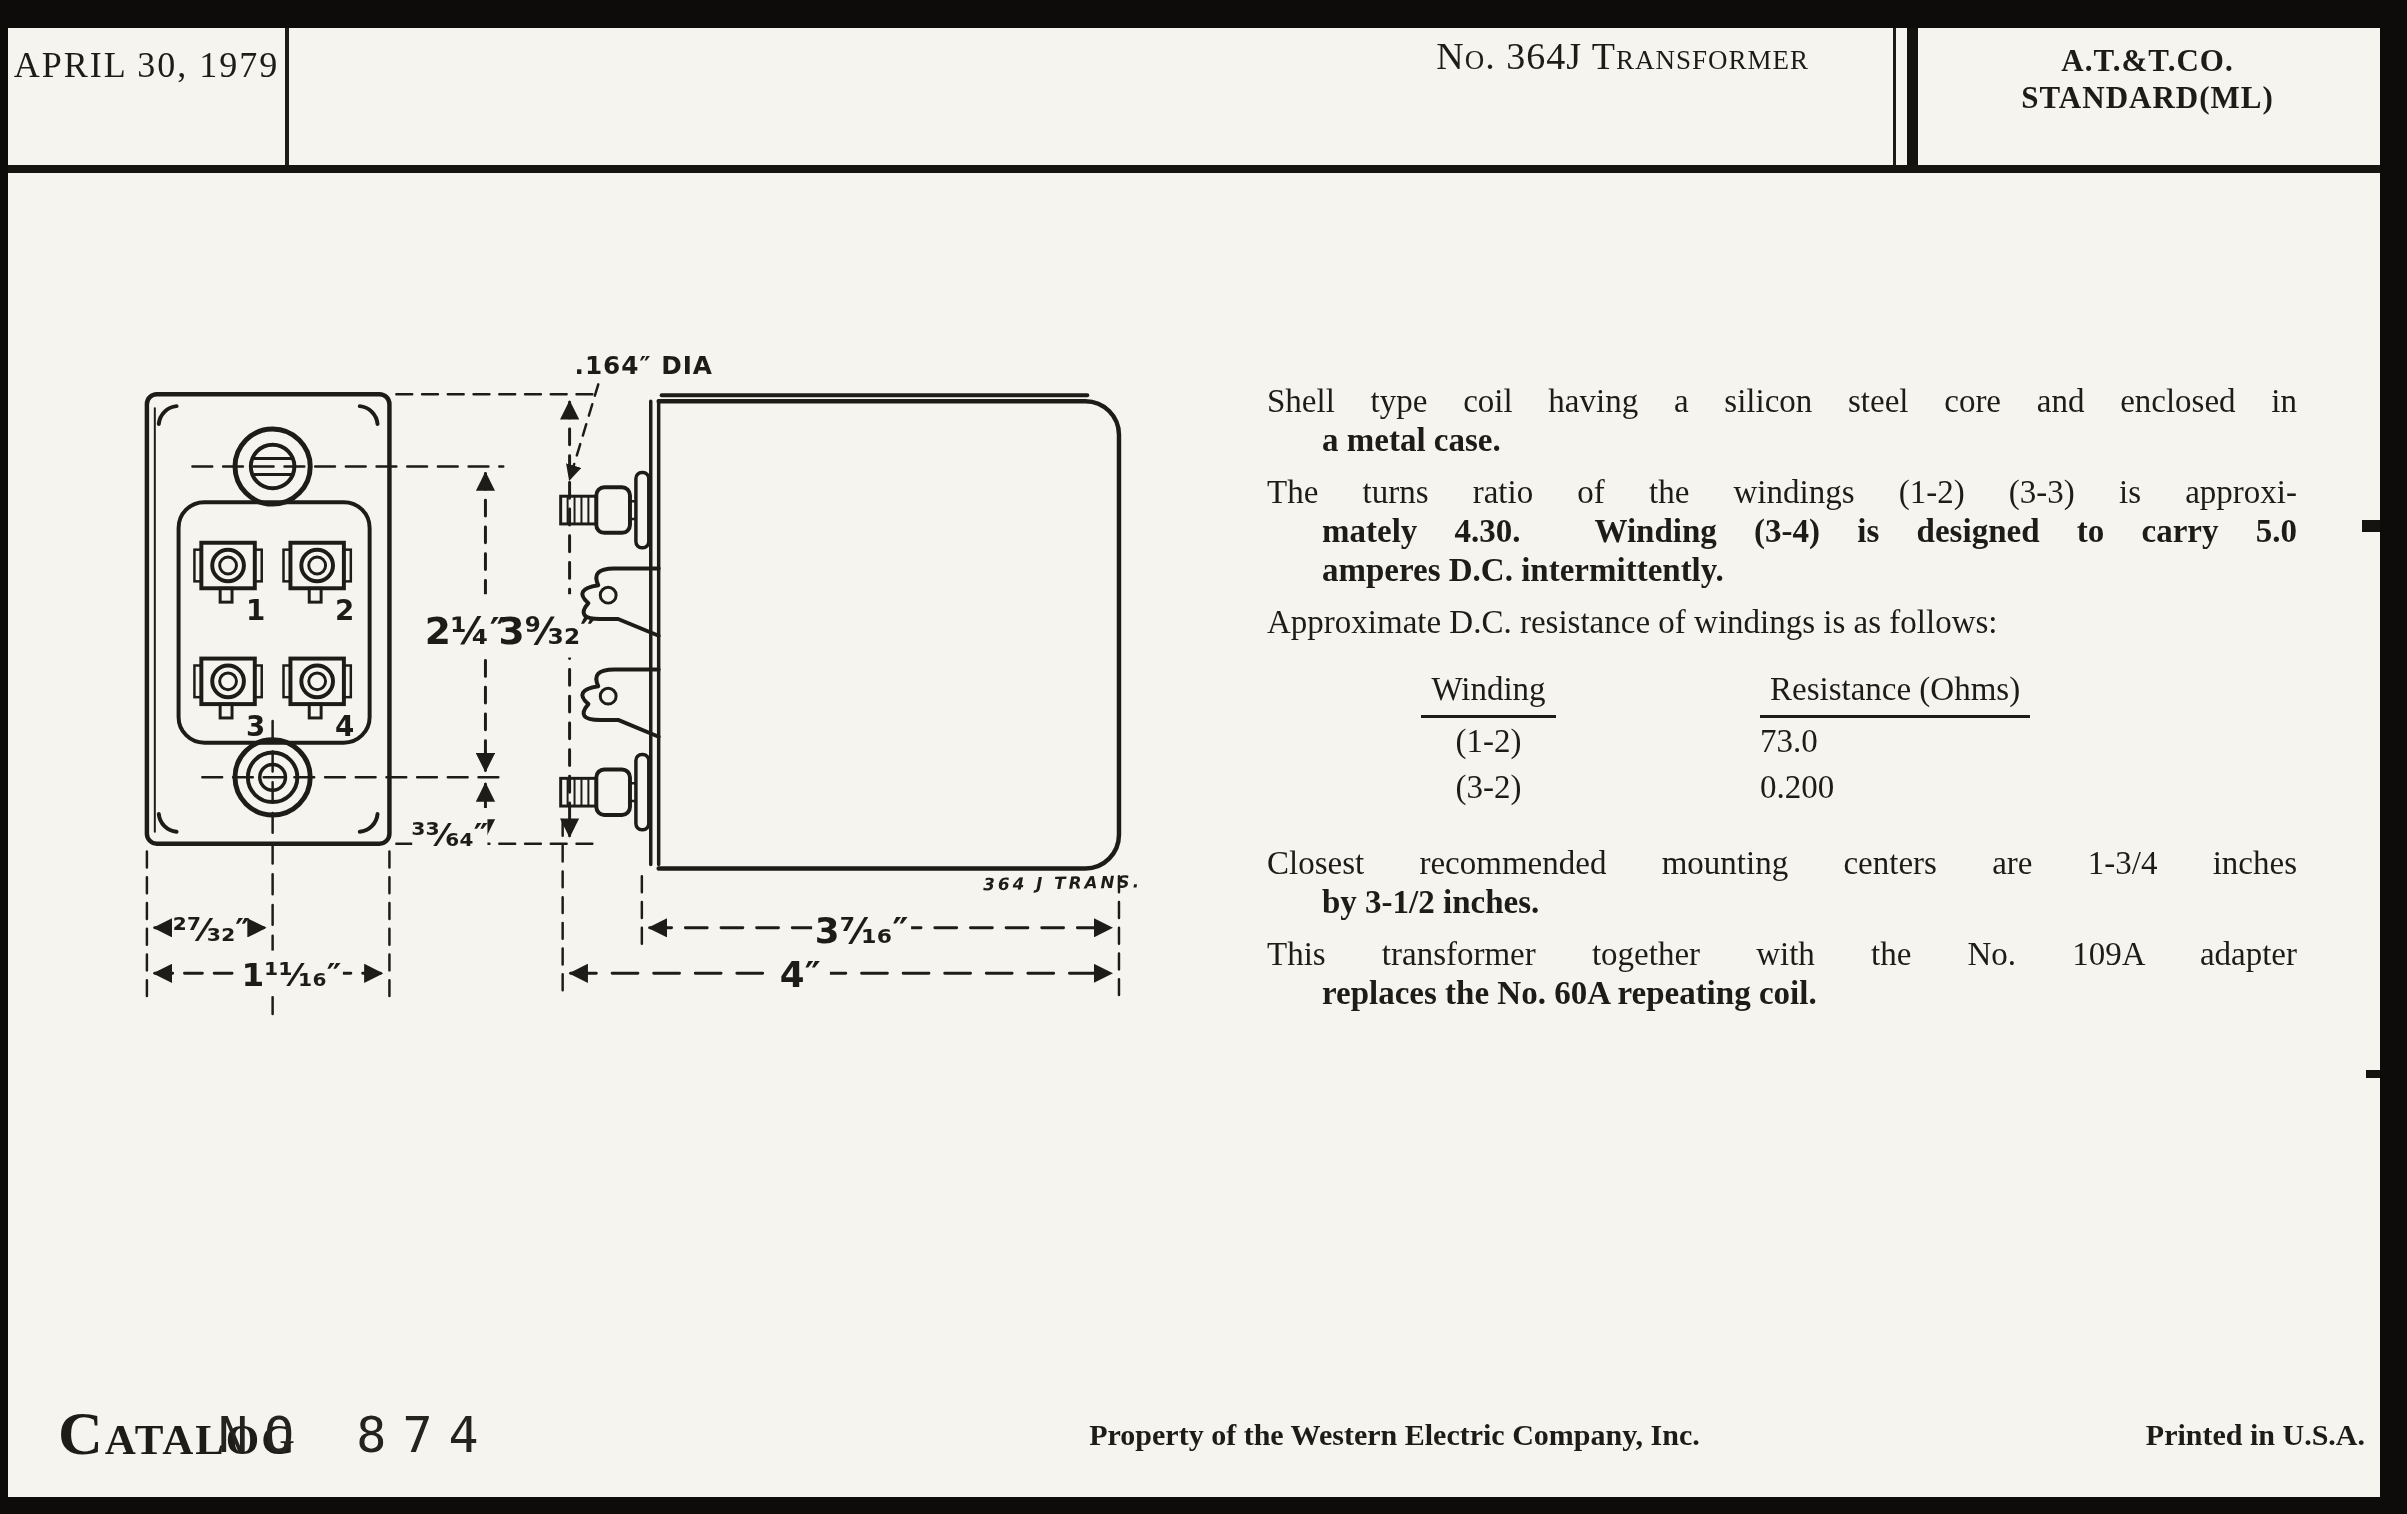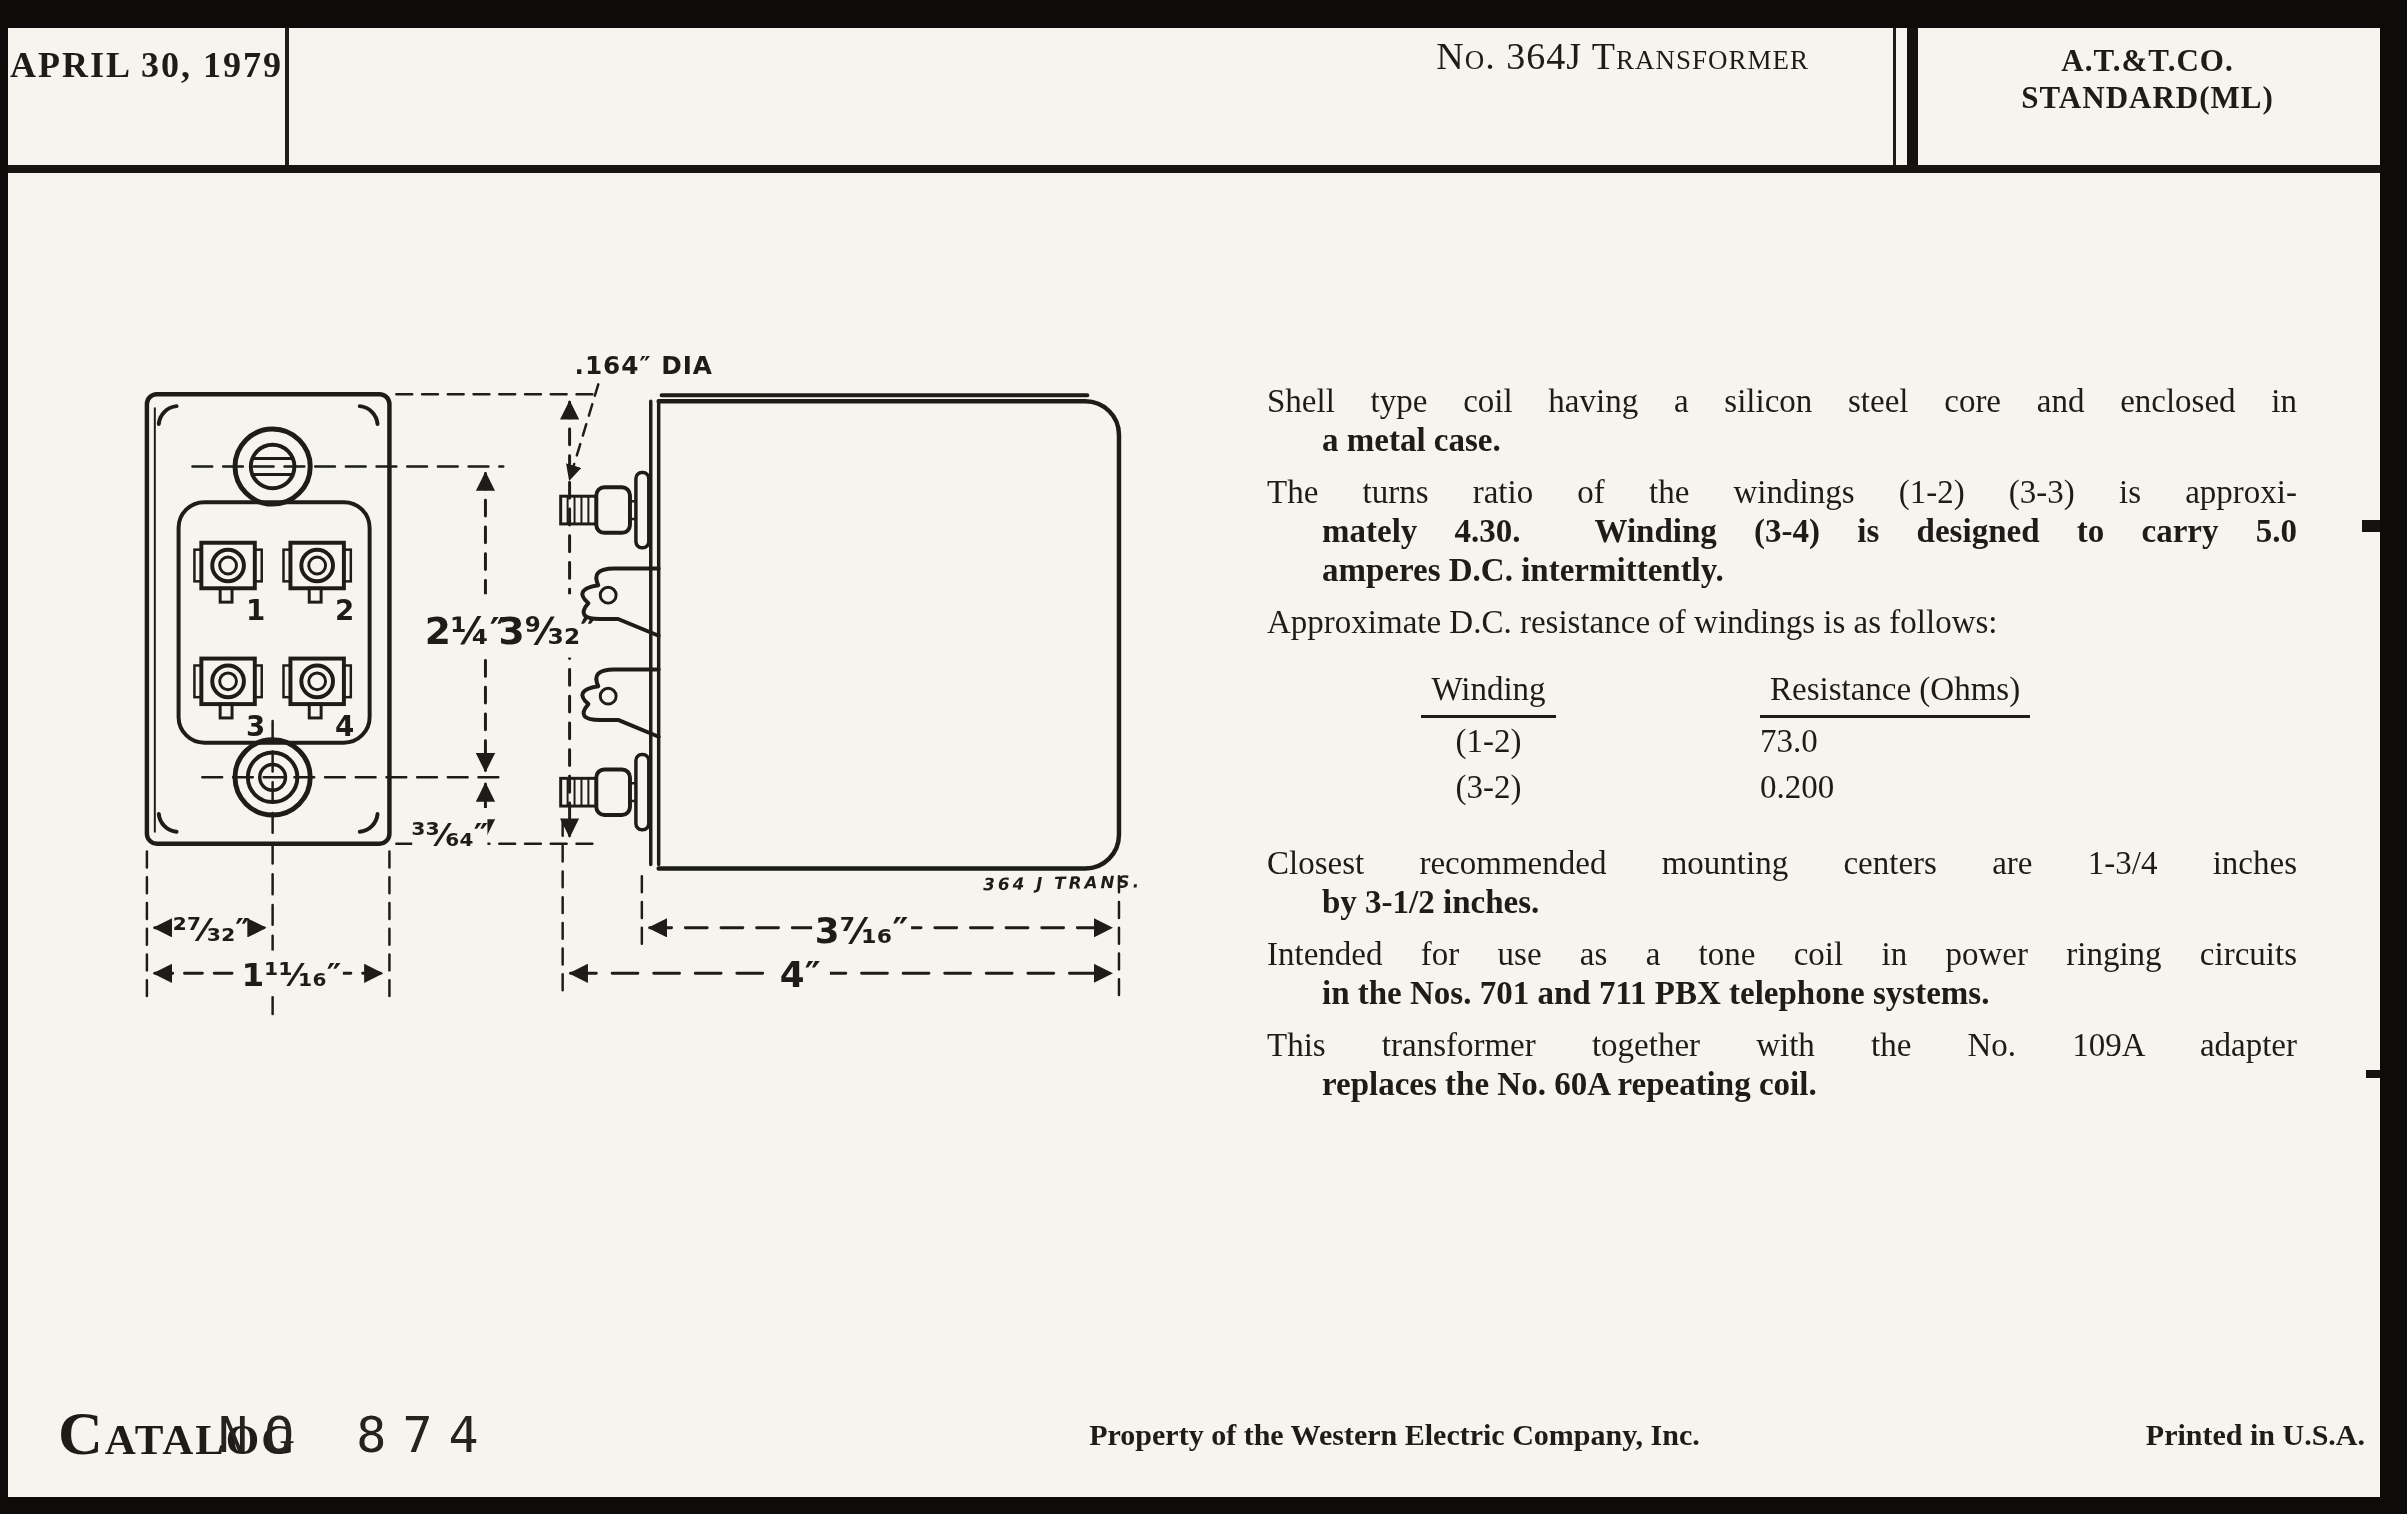--- a/index.html
+++ b/index.html
@@ -2,21 +2,21 @@
 <html><head>
 <meta charset="utf-8">
 <style>
   html,body{margin:0;padding:0;background:#0b0b0a;}
   .stage{position:relative;width:2408px;height:1515px;background:#0d0c0b;overflow:hidden;
          font-family:"Liberation Serif",serif;color:#1d1c19;}
   .page{position:absolute;left:8px;top:28px;width:2372px;height:1469px;background:#f6f4ee;}
   .abs{position:absolute;}
 
   
-  .hdr-date{left:0;top:16px;width:277px;text-align:center;font-size:36px;font-weight:bold;
+  .hdr-date{left:0;top:16px;width:277px;text-align:center;font-size:36px;font-weight:normal;
             letter-spacing:2px;}
   .hdr-divider{left:277px;top:0;width:4px;height:137px;background:#1d1c19;}
   .hdr-title{left:554px;top:6px;width:1247px;text-align:right;font-size:38px;font-weight:normal;
              font-variant:small-caps;letter-spacing:1px;}
   .hdr-rule{left:0;top:137px;width:2372px;height:8px;background:#161511;}
   .std-thin{left:1885px;top:0;width:3px;height:137px;background:#1d1c19;}
   .std-thick{left:1899px;top:0;width:11px;height:145px;background:#13120f;}
   .hdr-standard{left:1911px;top:14px;width:457px;text-align:center;font-size:31px;
                 font-weight:bold;line-height:37px;letter-spacing:1px;}
 
@@ -237,24 +237,20 @@
           <span class="c1">(3-2)</span>
           <span class="c2">0.200</span>
         </div>
       </div>
 
       <div class="para">
         <div class="ln j">Closest recommended mounting centers are 1-3/4 inches</div>
         <div class="ln cont">by 3-1/2 inches.</div>
       </div>
       <div class="para">
-        <div class="ln j">Intended for use as a tone coil in power ringing circuits</div>
-        <div class="ln cont">in the Nos. 701 and 711 PBX telephone systems.</div>
-      </div>
-      <div class="para">
         <div class="ln j">This transformer together with the No. 109A adapter</div>
         <div class="ln cont">replaces the No. 60A repeating coil.</div>
       </div>
     </div>
 
     <div class="abs ft-catalog">Catalog</div>
     <div class="abs ft-catno">NO 874</div>
     <div class="abs ft-property">Property of the Western Electric Company, Inc.</div>
     <div class="abs ft-printed">Printed in U.S.A.</div>
 

